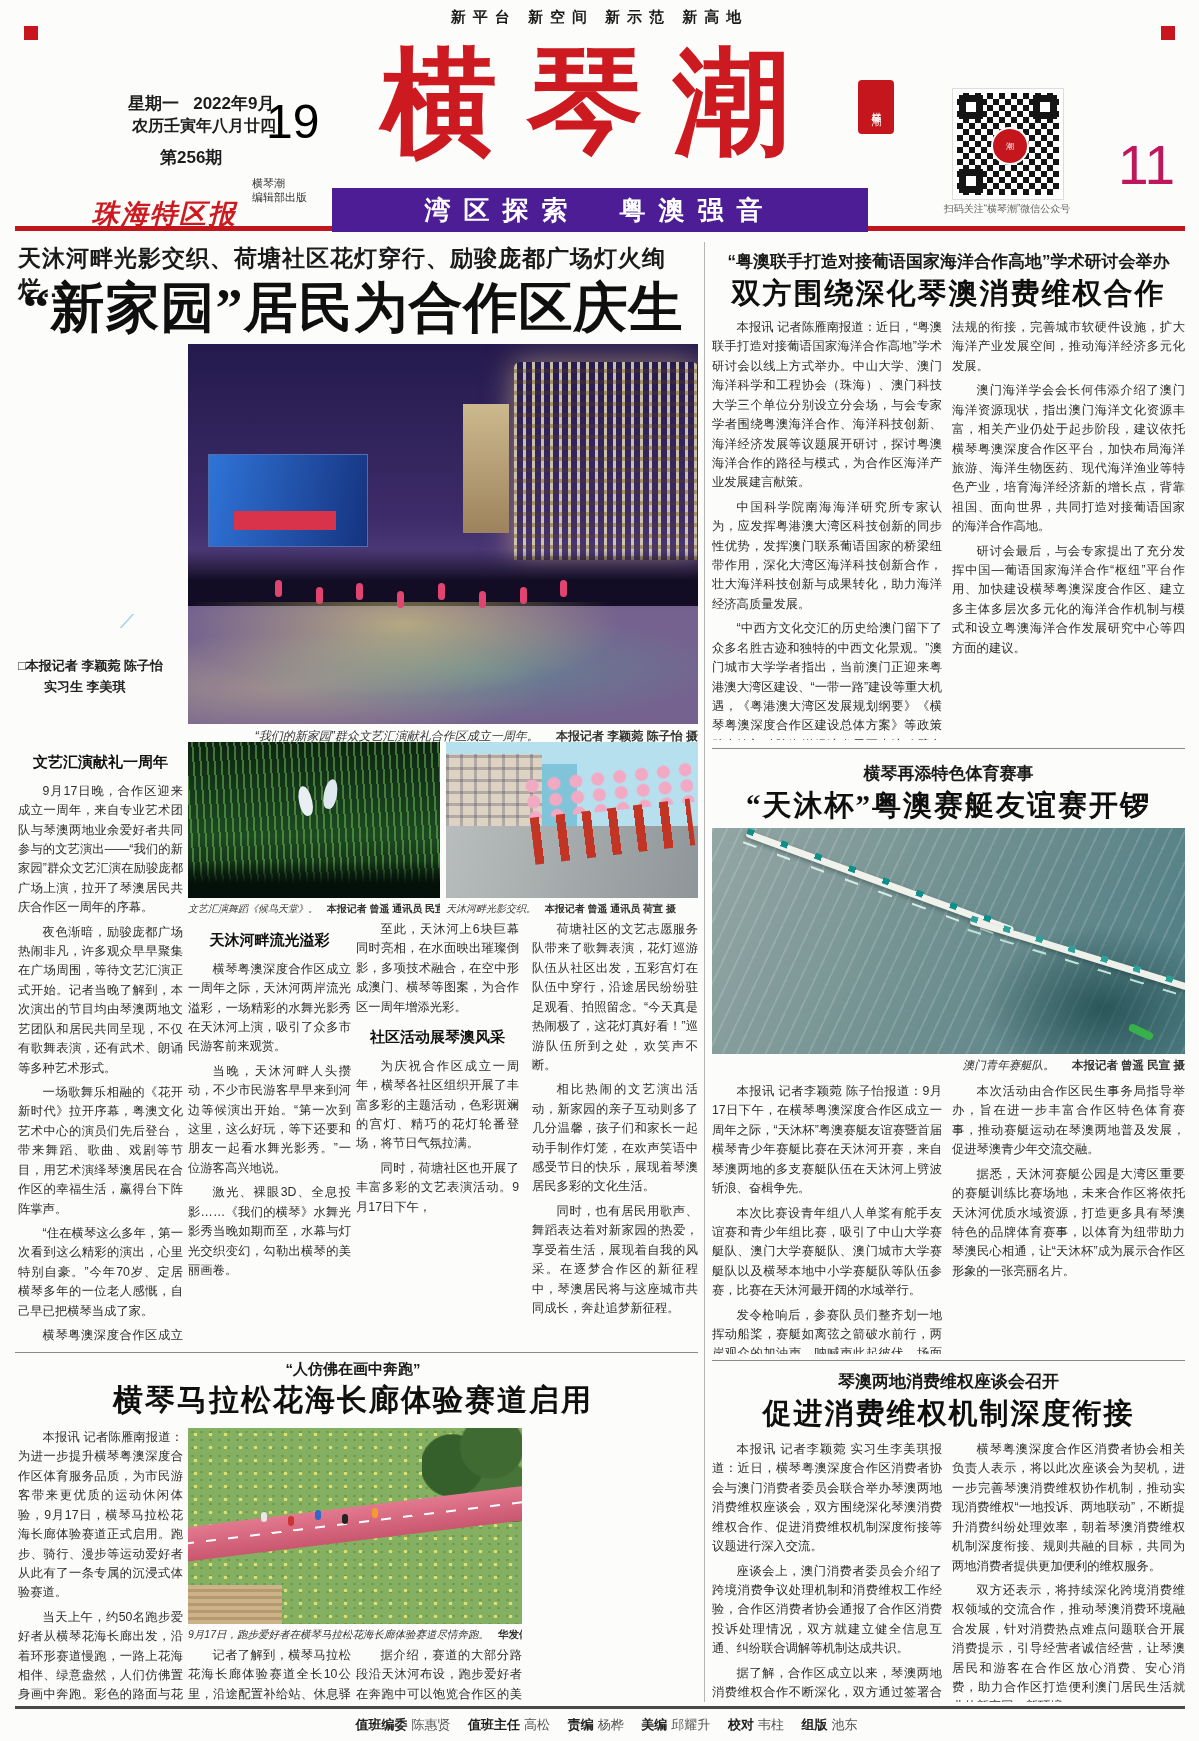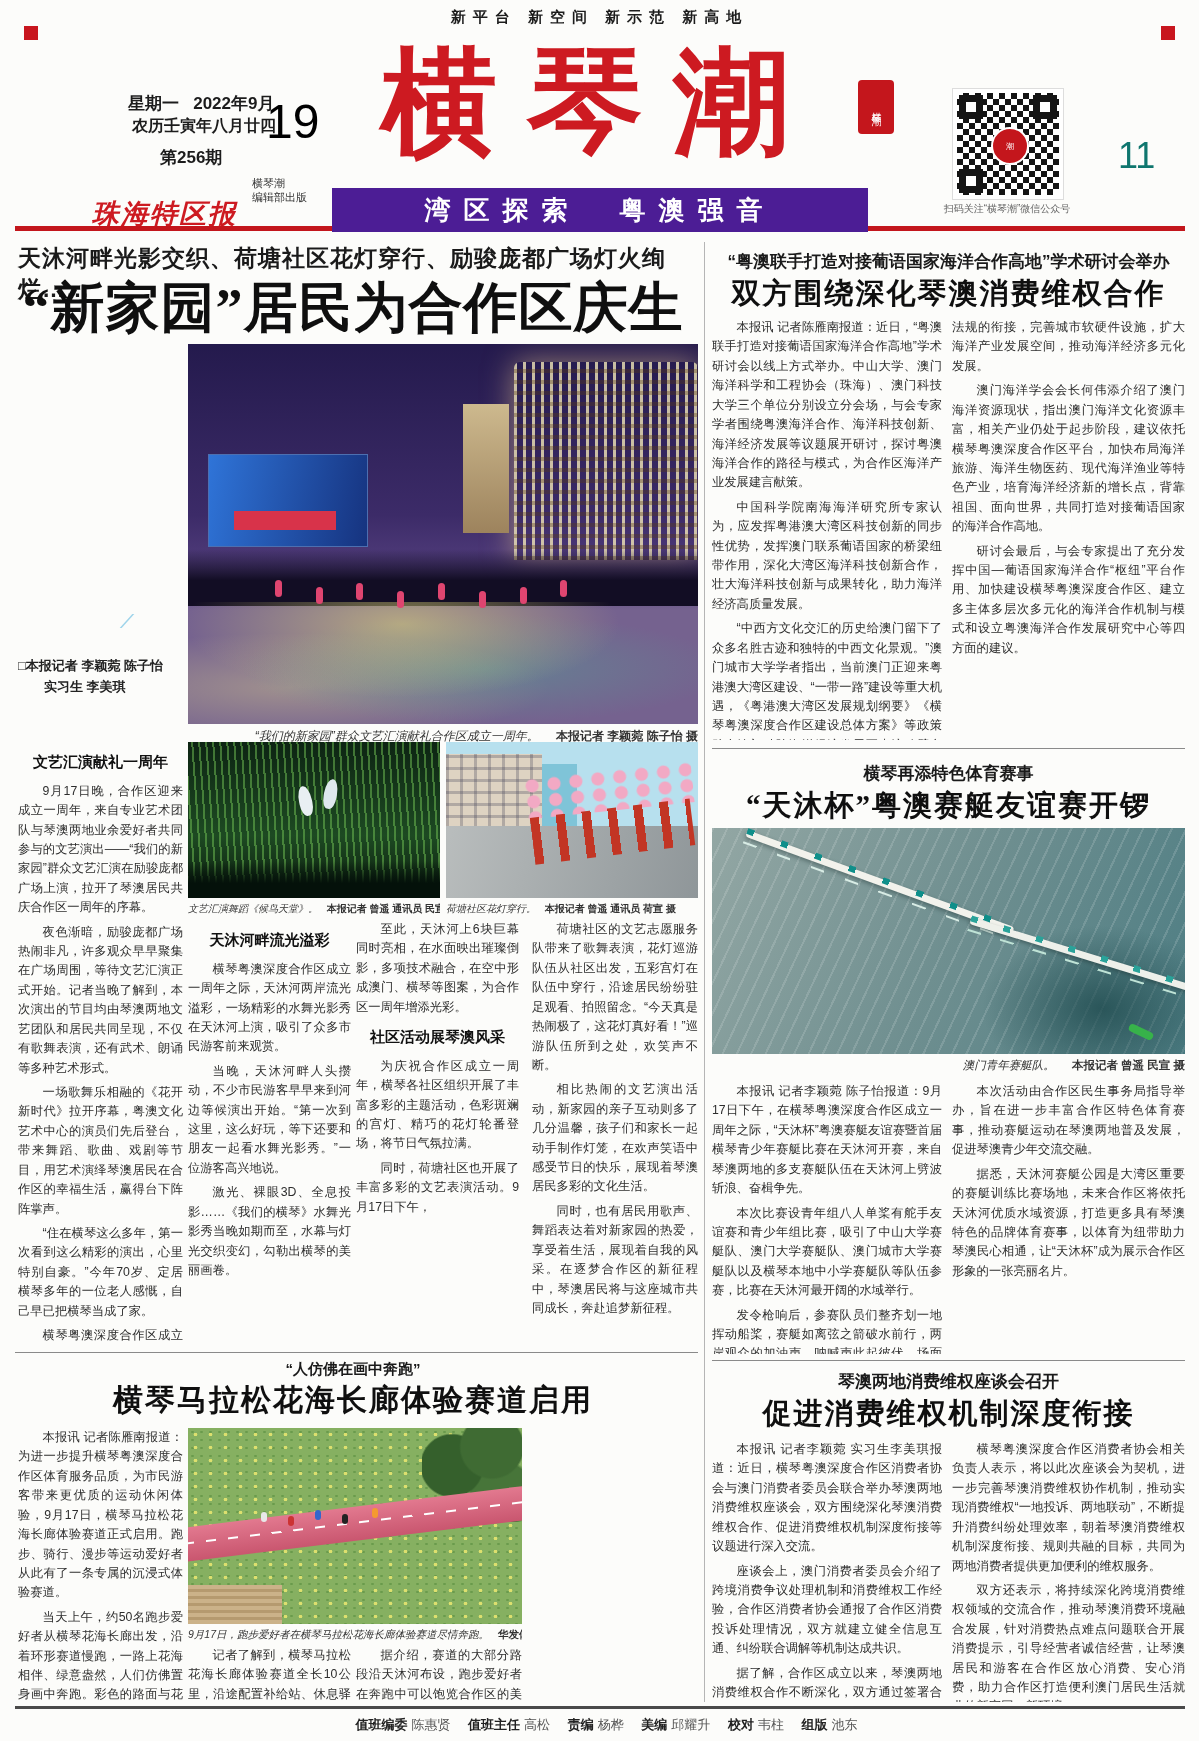--- a/index.html
+++ b/index.html
@@ -54,21 +54,21 @@
   </div>
 
   <div class="abs" style="left:952px;top:88px;width:110px;height:110px;background:#fff;border:1px solid #ddd;">
     <div class="abs" style="left:4px;top:4px;right:4px;bottom:4px;background-image:repeating-conic-gradient(#141414 0% 25%, #fff 0% 50%);background-size:12px 12px;"></div>
     <div class="qr-f" style="left:6px;top:6px;"></div>
     <div class="qr-f" style="right:6px;top:6px;"></div>
     <div class="qr-f" style="left:6px;bottom:6px;"></div>
     <div class="abs" style="left:38px;top:38px;width:34px;height:34px;border-radius:50%;background:#c4161c;border:2px solid #fff;color:#fff;font-size:8px;display:flex;align-items:center;justify-content:center;">潮</div>
   </div>
   <div class="abs center" style="left:912px;top:202px;width:190px;font-size:10px;color:#666;">扫码关注“横琴潮”微信公众号</div>
-  <div class="abs" style="left:1118px;top:138px;font-size:36px;color:#0f766e;line-height:1;">11</div>
+  <div class="abs" style="left:1118px;top:138px;font-size:55px;color:#be185d;line-height:1;">11</div>
 
   <div class="abs rule" style="left:15px;top:226px;width:1170px;height:5px;background:#c3161c;"></div>
   <div class="abs banner serif" style="left:332px;top:188px;width:536px;height:44px;font-size:26px;letter-spacing:13px;">
     <span>湾区探索　粤澳强音</span>
   </div>
 
   <div class="abs kicker" style="left:18px;top:243px;width:684px;font-size:23px;letter-spacing:1px;">天沐河畔光影交织、荷塘社区花灯穿行、励骏庞都广场灯火绚烂……</div>
   <div class="abs center serif bighead" style="left:0;top:272px;width:706px;font-size:54px;letter-spacing:1px;">“新家园”居民为合作区庆生</div>
 
   <div class="abs" style="left:126px;top:614px;width:34px;height:14px;background:#fcfcfa;border-left:2px solid #9fd4ea;transform:skewX(-42deg);"></div>
@@ -119,21 +119,21 @@
     <div class="abs" style="left:38%;top:14%;width:14%;height:44%;background:#7fc4d8;"></div>
     <div class="abs" style="left:0;bottom:0;width:100%;height:46%;background:linear-gradient(105deg,#b9bdbd,#8f9699);"></div>
     <div class="abs" style="left:30%;top:18%;width:68%;height:26%;transform:rotate(-6deg);background-image:radial-gradient(circle,#f2a9c4 0 6px,transparent 7px);background-size:22px 16px;"></div>
     <div class="abs" style="left:34%;top:42%;width:64%;height:30%;transform:rotate(-7deg);background:repeating-linear-gradient(90deg,#c23524 0 9px,transparent 9px 26px);"></div>
   </div>
   <div class="abs capline" style="left:188px;top:902px;width:252px;font-size:10px;">
     <span style="font-style:italic;">文艺汇演舞蹈《候鸟天堂》。</span>
     <span class="credit" style="margin-left:6px;">本报记者 曾遥 通讯员 民宣 摄</span>
   </div>
   <div class="abs capline" style="left:446px;top:902px;width:252px;font-size:10px;">
-    <span style="font-style:italic;">荷塘社区花灯穿行。</span>
+    <span style="font-style:italic;">天沐河畔光影交织。</span>
     <span class="credit" style="margin-left:6px;">本报记者 曾遥 通讯员 荷宣 摄</span>
   </div>
 
   <div class="col" style="left:188px;top:920px;width:163px;height:428px;">
     <div class="subhead">天沐河畔流光溢彩</div>
     <p>横琴粤澳深度合作区成立一周年之际，天沐河两岸流光溢彩，一场精彩的水舞光影秀在天沐河上演，吸引了众多市民游客前来观赏。</p>
     <p>当晚，天沐河畔人头攒动，不少市民游客早早来到河边等候演出开始。“第一次到这里，这么好玩，等下还要和朋友一起看水舞光影秀。”一位游客高兴地说。</p>
     <p>激光、裸眼3D、全息投影……《我们的横琴》水舞光影秀当晚如期而至，水幕与灯光交织变幻，勾勒出横琴的美丽画卷。</p>
   </div>
   <div class="col" style="left:356px;top:920px;width:163px;height:428px;">

